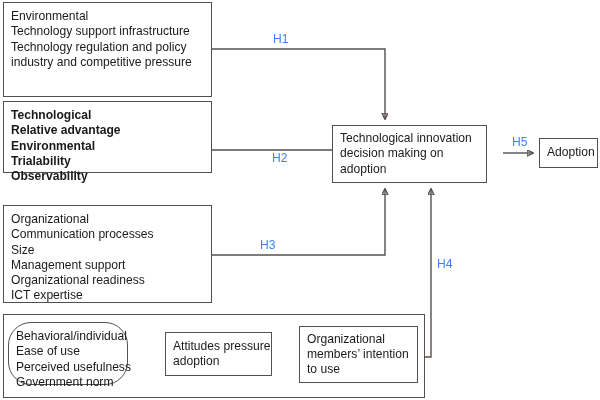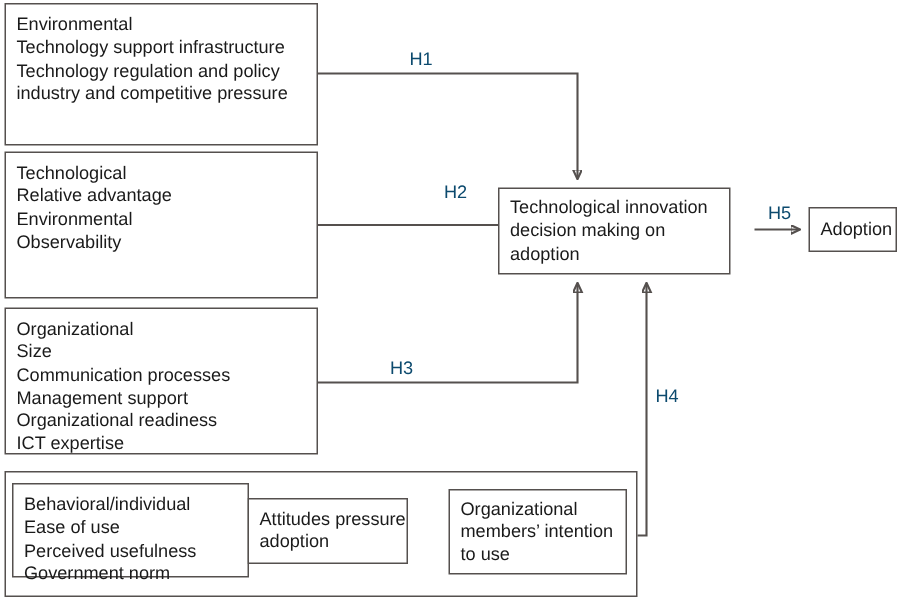--- a/index.html
+++ b/index.html
@@ -11,44 +11,44 @@
   
   .box{position:absolute;box-sizing:border-box;
        border:1.4px solid #55504e;background:#ffffff;}
   .box .lines{position:absolute;left:7px;right:3px;top:50%;
               transform:translateY(-50%);}
   .box .lines div{font-size:12.1px;line-height:15.3px;white-space:nowrap;}
   .box.listbox .lines{top:6px;transform:none;}
 
   
   #box-env   {left:3px;  top:2px;   width:209px;height:95px;}
-  #box-tech  {left:3px;  top:101px; width:209px;height:98px;}
+  #box-tech  {left:3px;  top:101px; width:209px;height:72px;font-weight:bold;}
   #box-org   {left:3px;  top:205px; width:209px;height:98px;}
 
   
   #group-behavioral{position:absolute;left:3px;top:314px;width:422px;height:84px;
        box-sizing:border-box;border:1.4px solid #55504e;background:#fff;}
-  #box-behavioral{left:8px;  top:322px; width:158px;height:63px;}
+  #box-behavioral{left:8px;  top:322px; width:120px;height:63px;border-radius:23px;}
   #box-attitudes {left:165px;top:332px; width:107px;height:44px;}
   #box-intention {left:299px;top:326px; width:119px;height:57px;}
 
   
   #box-central{left:332px;top:125px;width:155px;height:58px;}
   #box-adoption{left:539px;top:138px;width:59px;height:30px;}
 
   
   #wires{position:absolute;left:0;top:0;width:600px;height:400px;
          pointer-events:none;}
   #wires path,#wires line{stroke:#55504e;stroke-width:1.4;fill:none;}
 
   
-  .hlabel{position:absolute;font-size:12.1px;line-height:13px;color:#0c4a6e;
+  .hlabel{position:absolute;font-size:12.1px;line-height:13px;color:#3b82f6;
           white-space:nowrap;}
   #h1{left:273px;top:33px;}
-  #h2{left:272px;top:122px;margin-left:24px;}
+  #h2{left:272px;top:152px;}
   #h3{left:260px;top:239px;}
   #h4{left:437px;top:258px;}
   #h5{left:512px;top:136px;}
 </style>
 </head>
 <body>
 
 <div id="stage">
 
   <svg id="wires" viewBox="0 0 600 400">
@@ -80,29 +80,30 @@
       <div>Technology regulation and policy</div>
       <div>industry and competitive pressure</div>
     </div>
   </div>
 
   <div class="box listbox" id="box-tech">
     <div class="lines">
       <div>Technological</div>
       <div>Relative advantage</div>
       <div>Environmental</div>
+      <div>Trialability</div>
       <div>Observability</div>
     </div>
   </div>
 
   <div class="box listbox" id="box-org">
     <div class="lines">
       <div>Organizational</div>
+      <div>Communication processes</div>
       <div>Size</div>
-      <div>Communication processes</div>
       <div>Management support</div>
       <div>Organizational readiness</div>
       <div>ICT expertise</div>
     </div>
   </div>
 
   <div id="group-behavioral"></div>
 
   <div class="box listbox" id="box-behavioral">
     <div class="lines">

